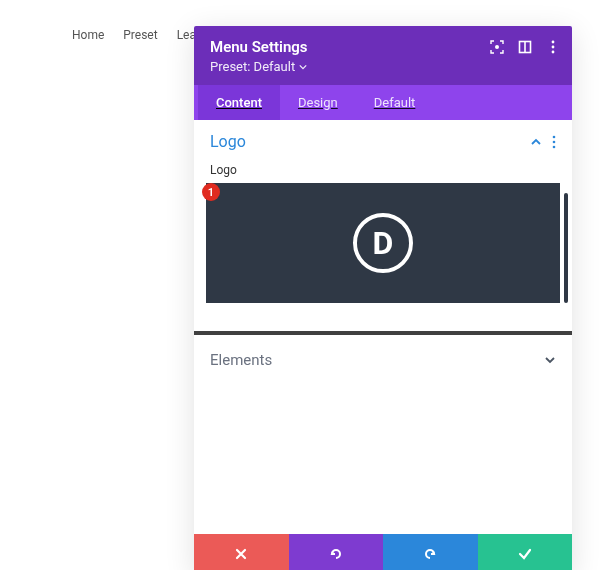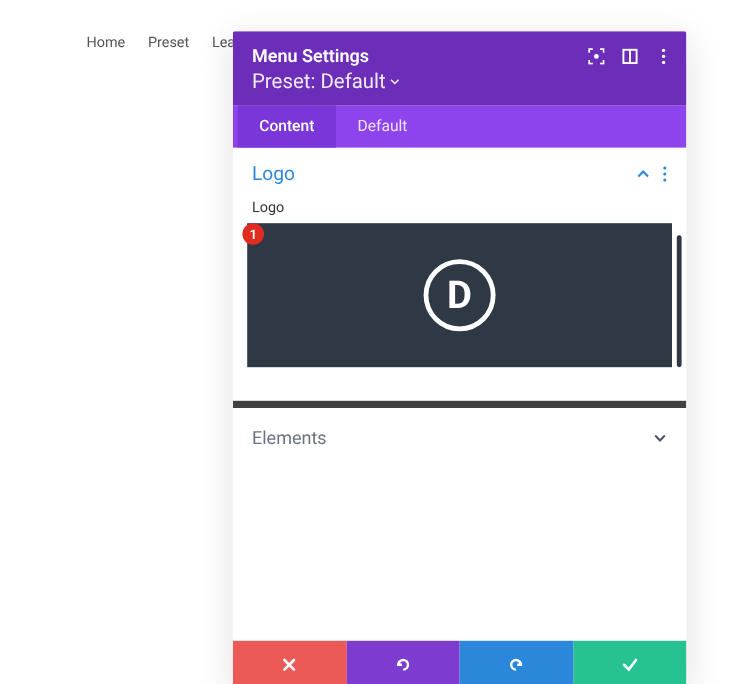--- a/index.html
+++ b/index.html
@@ -22,28 +22,29 @@
     overflow: hidden;
   }
 
   .header {
     background: #6c2eb9;
     color: #fff;
     padding: 12px 16px 10px 16px;
     position: relative;
   }
   .header-title { font-size: 15px; font-weight: 600; }
-  .header-preset { font-size: 17px; margin-top: 2px; opacity: 0.9; display: inline-flex; align-items: center; gap: 4px;}
+  .header-preset { font-size: 13px; margin-top: 2px; opacity: 0.9; display: inline-flex; align-items: center; gap: 4px;}
   .header-icons { position: absolute; top: 14px; right: 12px; display: flex; gap: 14px; align-items: center; }
   .header-icons .ico { width: 14px; height: 14px; display: flex; align-items: center; justify-content: center; }
 
   .tabs {
     background: #8e44ec;
     display: flex;
     padding: 0 4px;
+    text-decoration: underline;
   }
   .tab {
     color: #fff;
     font-size: 13px;
     padding: 10px 18px;
     cursor: pointer;
     opacity: 0.85;
   }
   .tab.active { background: #7b36d9; opacity: 1; font-weight: 500; }
 
@@ -93,21 +94,21 @@
   }
   .scroll-indicator {
     position: absolute;
     right: -8px; top: 10px; width: 4px; height: 110px;
     background: #2f3845; border-radius: 2px;
   }
 
   .acc-row {
     display: flex; align-items: center; justify-content: space-between;
     padding: 16px 16px;
-    border-top: 6px solid #404040;
+    border-top: 4px solid #404040;
     cursor: pointer;
   }
   .acc-row:first-of-type { border-top: none; }
   .acc-row .label { color: #6b7280; font-size: 15px; }
   .acc-row .chev { color: #4b5563; }
 
   .spacer { height: 28px; }
 
   .footer { display: flex; height: 40px; }
   .footer button {
@@ -158,20 +159,21 @@
             <circle cx="2" cy="2" r="1.4" fill="#fff"></circle>
             <circle cx="2" cy="7" r="1.4" fill="#fff"></circle>
             <circle cx="2" cy="12" r="1.4" fill="#fff"></circle>
           </svg>
       </span>
     </div>
   </div>
 
   <div class="tabs">
     <div class="tab active">Content</div>
+    <div class="tab">Design</div>
     <div class="tab">Default</div>
   </div>
 
   <div class="content">
 
     <div class="section-head">
       <div class="title">Logo</div>
       <div class="controls">
         <svg width="12" height="12" viewBox="0 0 12 12">
             <path d="M2 8 L6 4 L10 8" stroke="#2b87da" stroke-width="1.8" fill="none"></path>

